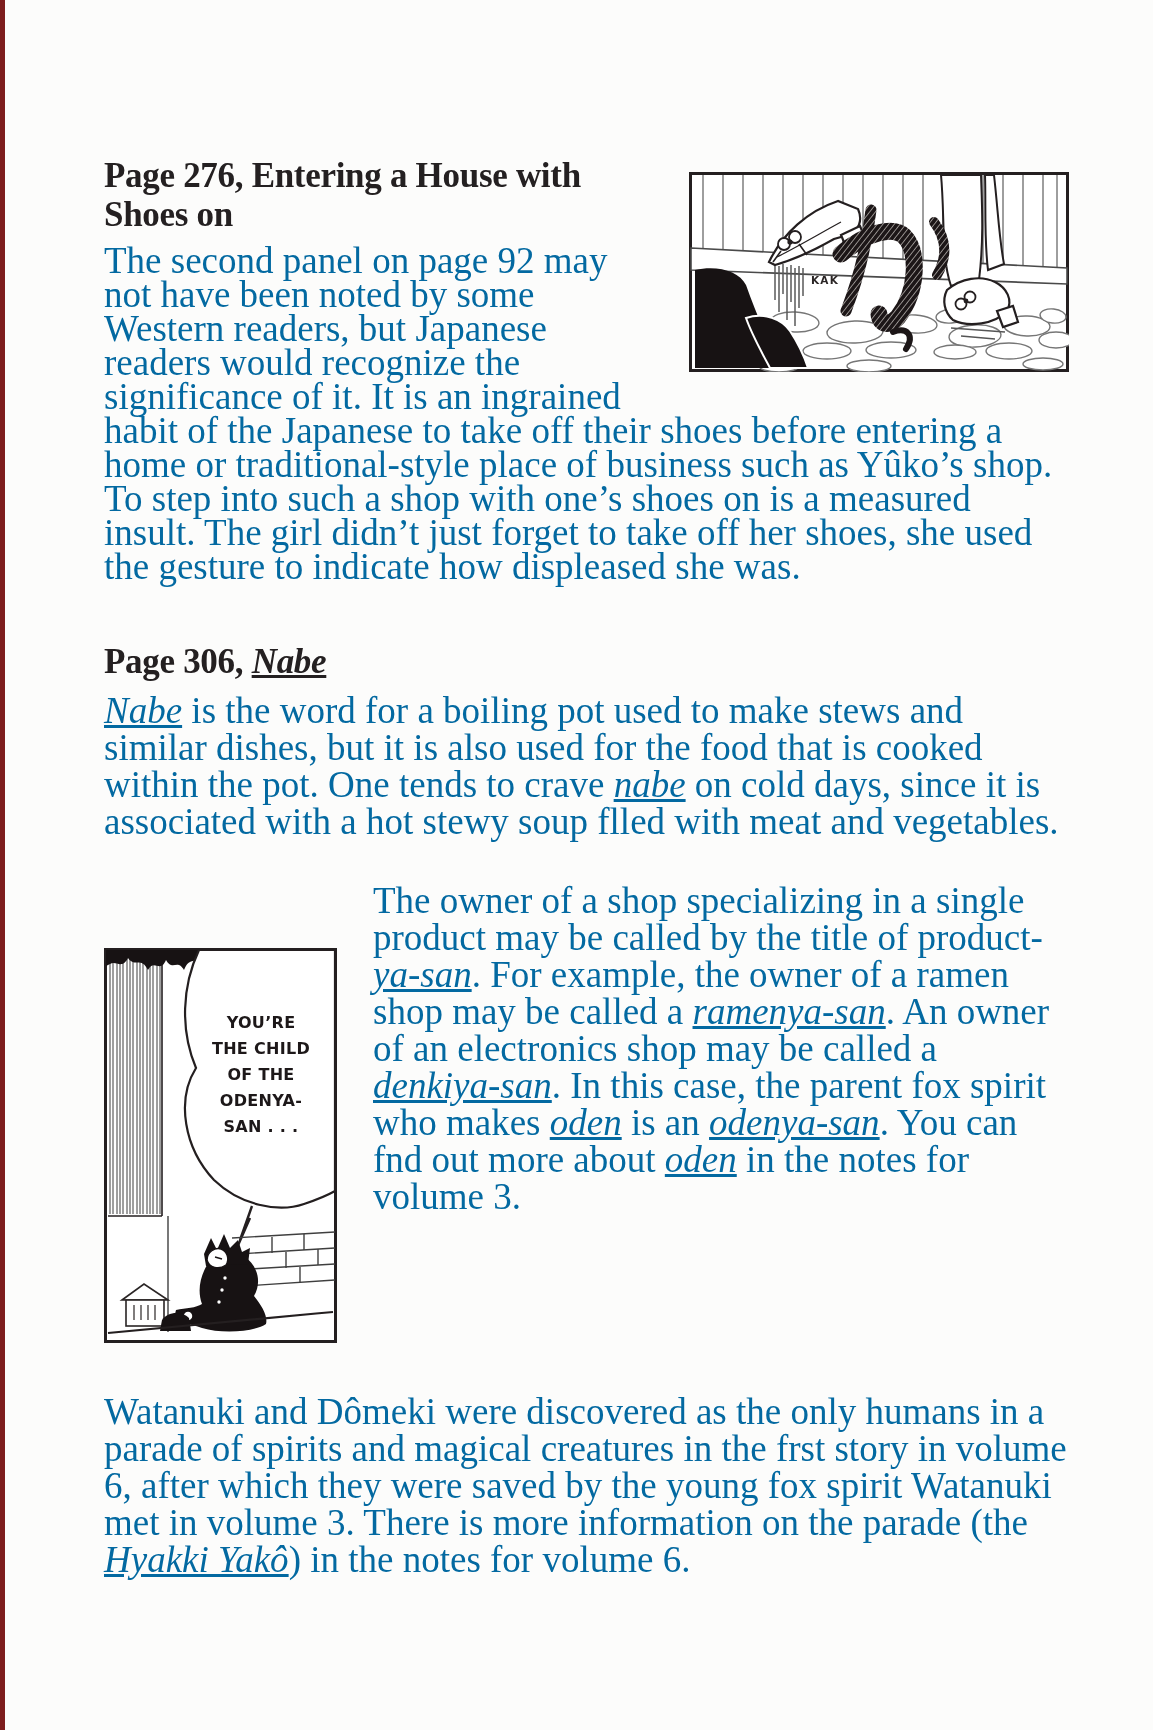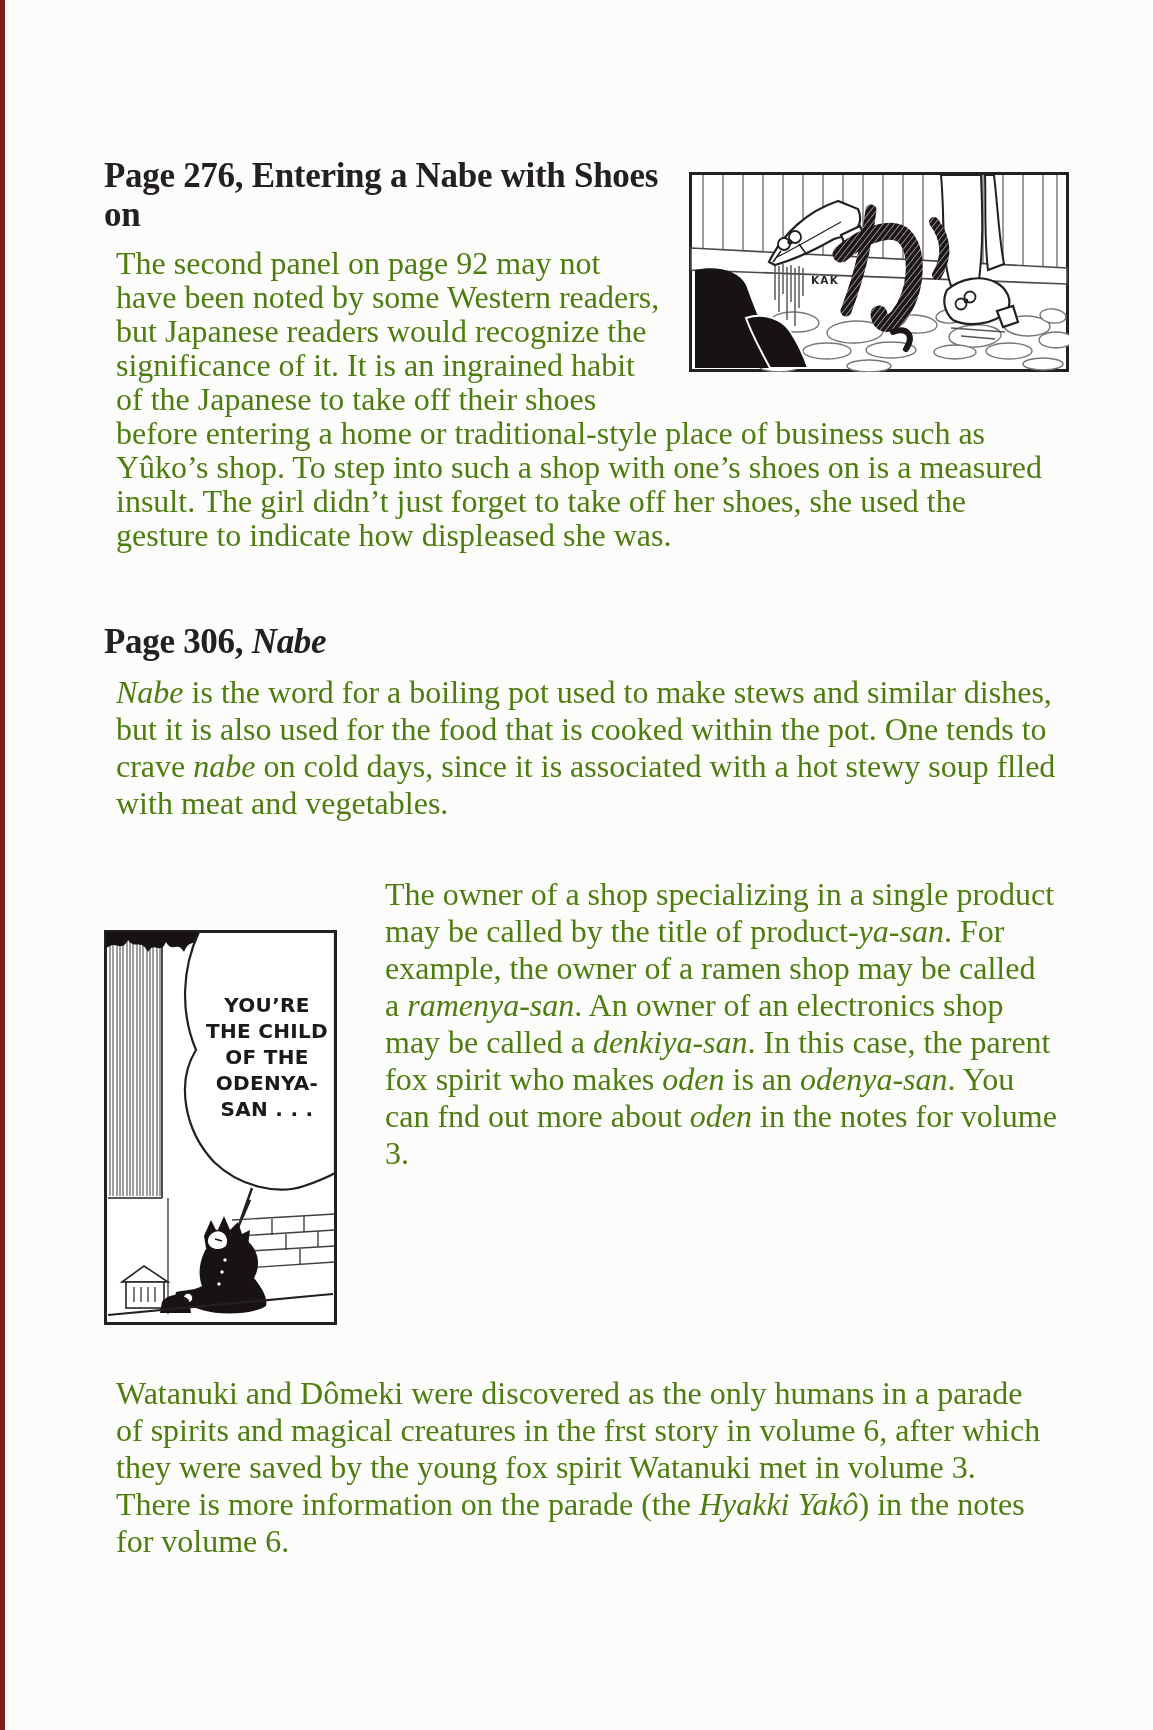--- a/index.html
+++ b/index.html
@@ -13,41 +13,41 @@
     color:#2e2a2b;
     overflow:hidden;
   }
   .edge-strip{position:absolute;left:0;top:0;width:5px;height:100%;background:#7d1d1d;}
   h2{
     font-family:"Liberation Serif", serif;
     font-weight:700;color:#242021;
     font-size:35px;line-height:1.12;
     margin:0 0 10px 0;letter-spacing:-0.3px;
   }
-  p{margin:12px;font-size:32px;color:#4d7c0f;}
+  p{margin:0;font-size:37px;color:#0369a1;}
   .lh-sm{line-height:34px;}
   .lh-md{line-height:37px;}
-  i{font-style:italic;}
+  i{font-style:italic;text-decoration:underline;}
   section{display:block;}
   .sec-nabe{margin-top:58px;}
   .sec-odenya{margin-top:42px;display:flex;gap:36px;align-items:flex-start;}
   .sec-hyakki{margin-top:50px;}
   figure{margin:0;padding:0;}
   .panel-shoes{float:right;width:380px;height:200px;margin:16px 0 16px 28px;}
   .panel-odenya{flex:0 0 233px;width:233px;height:395px;position:relative;margin-top:66px;}
   svg{display:block;}
   .sfx-kak{
     font-family:"DejaVu Sans", sans-serif;
     font-size:10.5px;letter-spacing:1.2px;fill:#2a2525;font-weight:700;
   }
   .bubble-text{
-    position:absolute;left:92px;top:62px;width:142px;
+    position:absolute;left:86px;top:62px;width:142px;
     text-align:center;
     font-family:"DejaVu Sans", sans-serif;
-    font-weight:700;font-size:20px;line-height:26px;
+    font-weight:700;font-size:16px;line-height:26px;
     color:#1d1819;white-space:pre-line;letter-spacing:0.3px;
   }
   .clearfix::after{content:"";display:block;clear:both;}
 </style>
 </head>
 <body>
 
 <div class="page">
   <div class="edge-strip"></div>
 
@@ -155,21 +155,21 @@
 
         <g fill="none" stroke="url(#sfxht)" stroke-linecap="round">
           <path d="M152,82 C178,60 204,54 215,64 C230,79 229,119 209,145 C201,154 191,154 190,142" stroke-width="17"></path>
           <path d="M182,38 C178,72 170,105 157,139" stroke-width="11"></path>
           <path d="M245,50 C257,66 259,84 248,103" stroke-width="10"></path>
         </g>
         <path d="M204,160 C218,155 226,163 217,177" fill="none" stroke="#1c1617" stroke-width="6" stroke-linecap="round"></path>
         <text x="150" y="112" text-anchor="end" class="sfx-kak">KAK</text>
       </svg>
     </figure>
-    <h2>Page 276, Entering a Nabe with Shoes on</h2>
+    <h2>Page 276, Entering a House with Shoes on</h2>
     <p class="lh-sm">The second panel on page 92 may not have been noted by some Western readers, but Japanese readers would recognize the significance of it. It is an ingrained habit of the Japanese to take off their shoes before entering a home or traditional-style place of business such as Yûko’s shop. To step into such a shop with one’s shoes on is a measured insult. The girl didn’t just forget to take off her shoes, she used the gesture to indicate how displeased she was.</p>
   </section>
 
   <section class="sec-nabe">
     <h2>Page 306, <i>Nabe</i></h2>
     <p class="lh-md"><i>Nabe</i> is the word for a boiling pot used to make stews and similar dishes, but it is also used for the food that is cooked within the pot. One tends to crave <i>nabe</i> on cold days, since it is associated with a hot stewy soup flled with meat and vegetables.</p>
   </section>
 
   <section class="sec-odenya">
     <figure class="panel-odenya">

